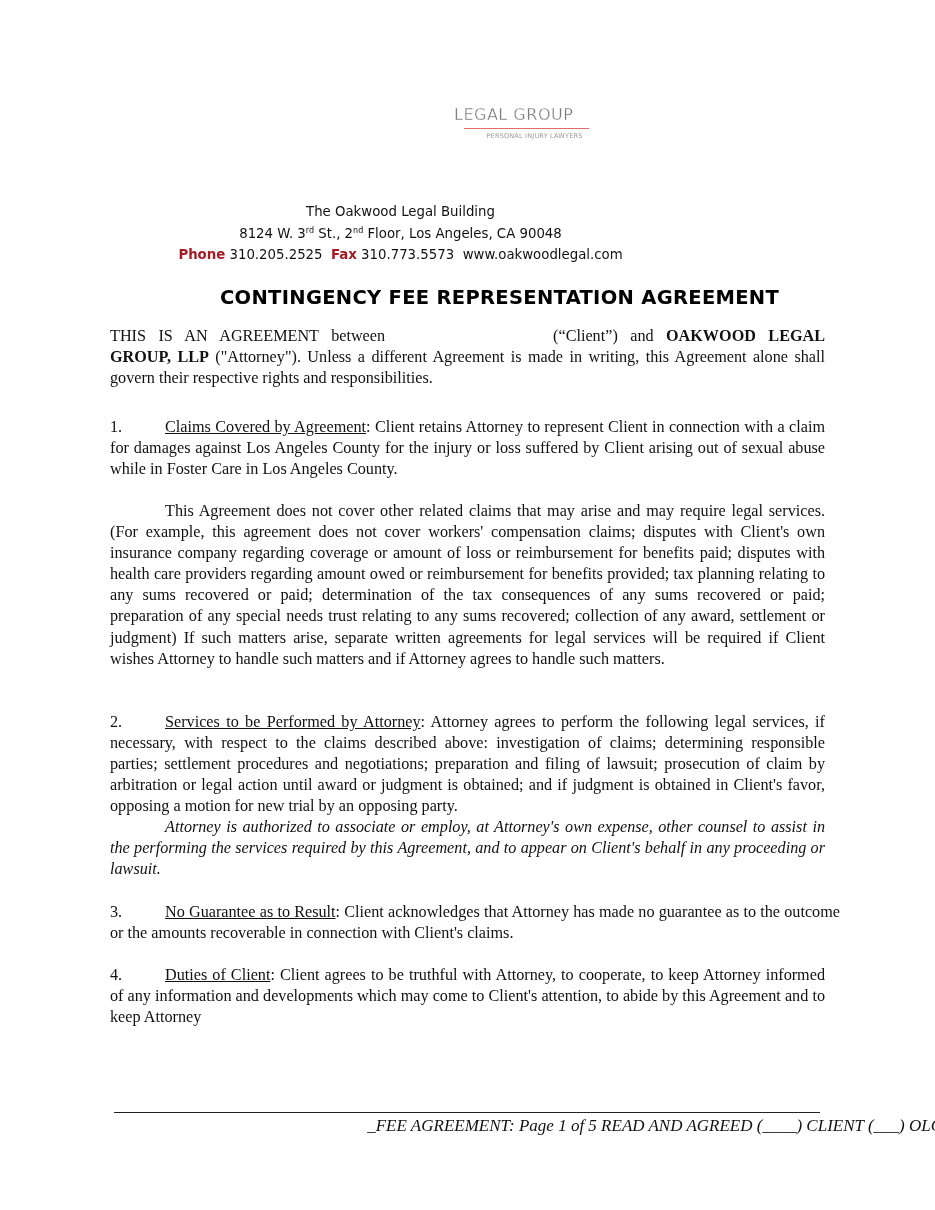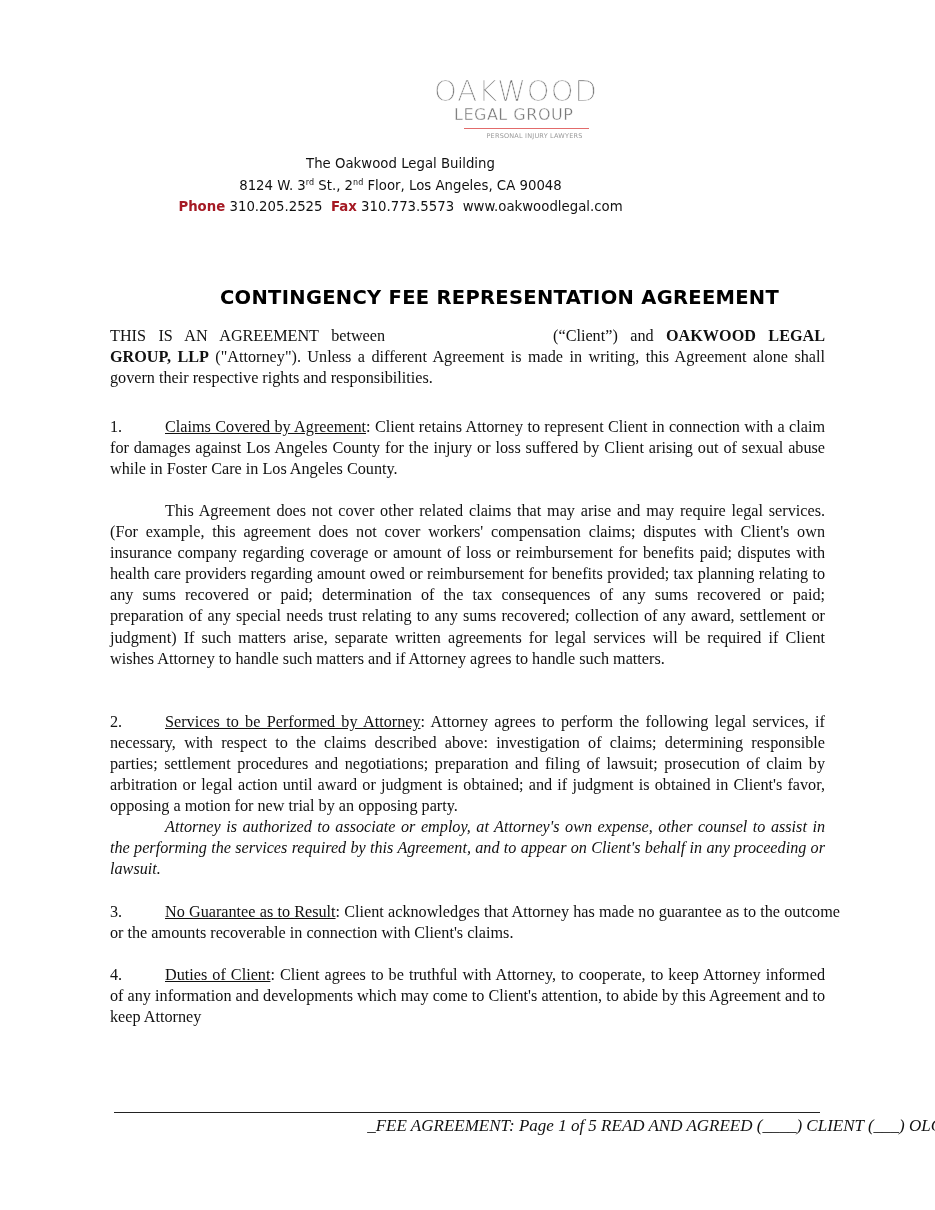--- a/index.html
+++ b/index.html
@@ -25,21 +25,21 @@
       position: absolute; left: 122px; top: 44px; font-family: "DejaVu Sans", sans-serif;
       font-size: 16px; color: #777; letter-spacing: 0.5px; line-height: 18px;
       -webkit-text-stroke: 0.4px #fff;
     }
     .logo-rule { position: absolute; left: 132px; top: 66px; width: 125px; height: 1px; background: #e26b6b; }
     .logo-tag {
       position: absolute; left: 140px; top: 70px; width: 125px; text-align: center;
       font-family: "DejaVu Sans", sans-serif; font-size: 6.5px; color: #999; letter-spacing: 0.2px;
     }
 
-    .address { position: absolute; left: 0; width: 801px; text-align: center; font-family: "DejaVu Sans", sans-serif; font-size: 13.3px; color: #111; }
+    .address { position: absolute; left: 0; width: 801px; text-align: center; font-family: "DejaVu Sans", sans-serif; font-size: 13.3px; color: #111; margin-top: 48px; }
     .addr1 { top: 156px; }
     .addr2 { top: 178px; }
     .addr3 { top: 199px; }
     .addr2 sup { font-size: 8px; vertical-align: 5px; line-height: 0; }
     .red-label { color: #a51a24; font-weight: bold; }
 
     .doc-title {
       position: absolute; left: 220px; top: 286px; font-family: "DejaVu Sans", sans-serif;
       font-weight: bold; font-size: 19.5px; letter-spacing: 0.3px; color: #000;
     }
@@ -64,21 +64,20 @@
     .footer-rule { position: absolute; left: 114px; top: 1112px; width: 706px; height: 1px; background: #222; }
     .footer {
       position: absolute; left: 8px; width: 935px; top: 1116px; text-align: right;
       font-style: italic; font-size: 17px; color: #111;
     }
   </style>
 </head>
 <body>
 
 <div class="logo">
-  <div class="logo-name">OAKWOOD</div>
   <div class="logo-sub">LEGAL GROUP</div>
   <div class="logo-rule"></div>
   <div class="logo-tag">PERSONAL INJURY LAWYERS</div>
 </div>
 
 <div class="address addr1">The Oakwood Legal Building</div>
 <div class="address addr2"><span>8124 W. 3</span><sup>rd</sup><span> St., 2</span><sup>nd</sup><span> Floor, Los Angeles, CA 90048</span></div>
 <div class="address addr3">
   <span class="red-label">Phone</span>
   <span>310.205.2525</span>&nbsp;

